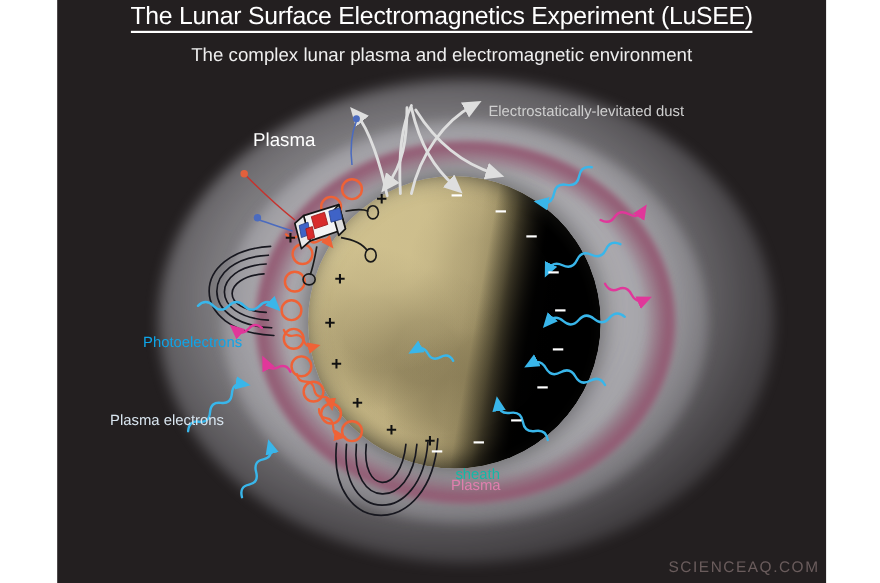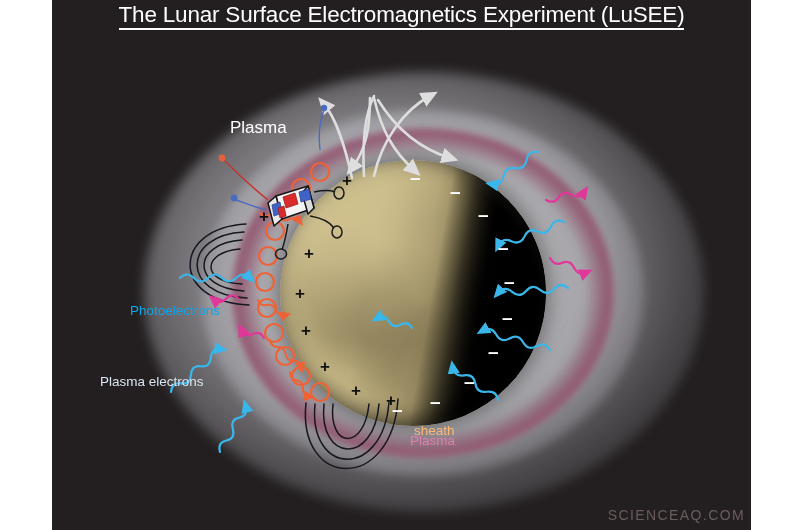--- a/index.html
+++ b/index.html
@@ -83,20 +83,21 @@
 
   svg{position:absolute;left:0;top:0;overflow:visible;}
 </style>
 </head>
 <body>
 
 <div id="stage">
   <div id="panel">
 
     <div id="title"><span>The Lunar Surface Electromagnetics Experiment (LuSEE)</span></div>
+    <div id="subtitle">The complex lunar plasma and electromagnetic environment</div>
 
     <div class="halo" id="glow-outer"></div>
     <div class="halo" id="glow-inner"></div>
     <div class="halo" id="sheath"></div>
 
     <div id="moon">
       <div id="moon-lit"></div>
       <div id="moon-dark"></div>
       <div id="moon-rim"></div>
     </div>
@@ -227,20 +228,21 @@
     <div class="chg minus" style="left:426px;top:205px;">–</div>
     <div class="chg minus" style="left:446px;top:238px;">–</div>
     <div class="chg minus" style="left:452px;top:272px;">–</div>
     <div class="chg minus" style="left:450px;top:308px;">–</div>
     <div class="chg minus" style="left:436px;top:342px;">–</div>
     <div class="chg minus" style="left:412px;top:372px;">–</div>
     <div class="chg minus" style="left:378px;top:392px;">–</div>
     <div class="chg minus" style="left:340px;top:400px;">–</div>
 
     <div class="lbl big" style="left:178px;top:118px;color:#ffffff;">Plasma</div>
+    <div class="lbl" style="left:392px;top:93px;color:#cfcfcf;">Electrostatically-levitated dust</div>
     <div class="lbl" style="left:78px;top:303px;color:#0ea5e9;">Photoelectrons</div>
     <div class="lbl" style="left:48px;top:374px;color:#d8e4ee;text-align:right;">Plasma electrons</div>
     <div class="lbl" style="left:358px;top:405px;color:#e07fae;margin-top:28px;">Plasma</div>
-    <div class="lbl" style="left:362px;top:423px;color:#fdba74;">sheath</div>
+    <div class="lbl" style="left:362px;top:423px;color:#14b8a6;">sheath</div>
 
     <div id="wm">SCIENCEAQ.COM</div>
   </div>
 </div>
 
 </body></html>

